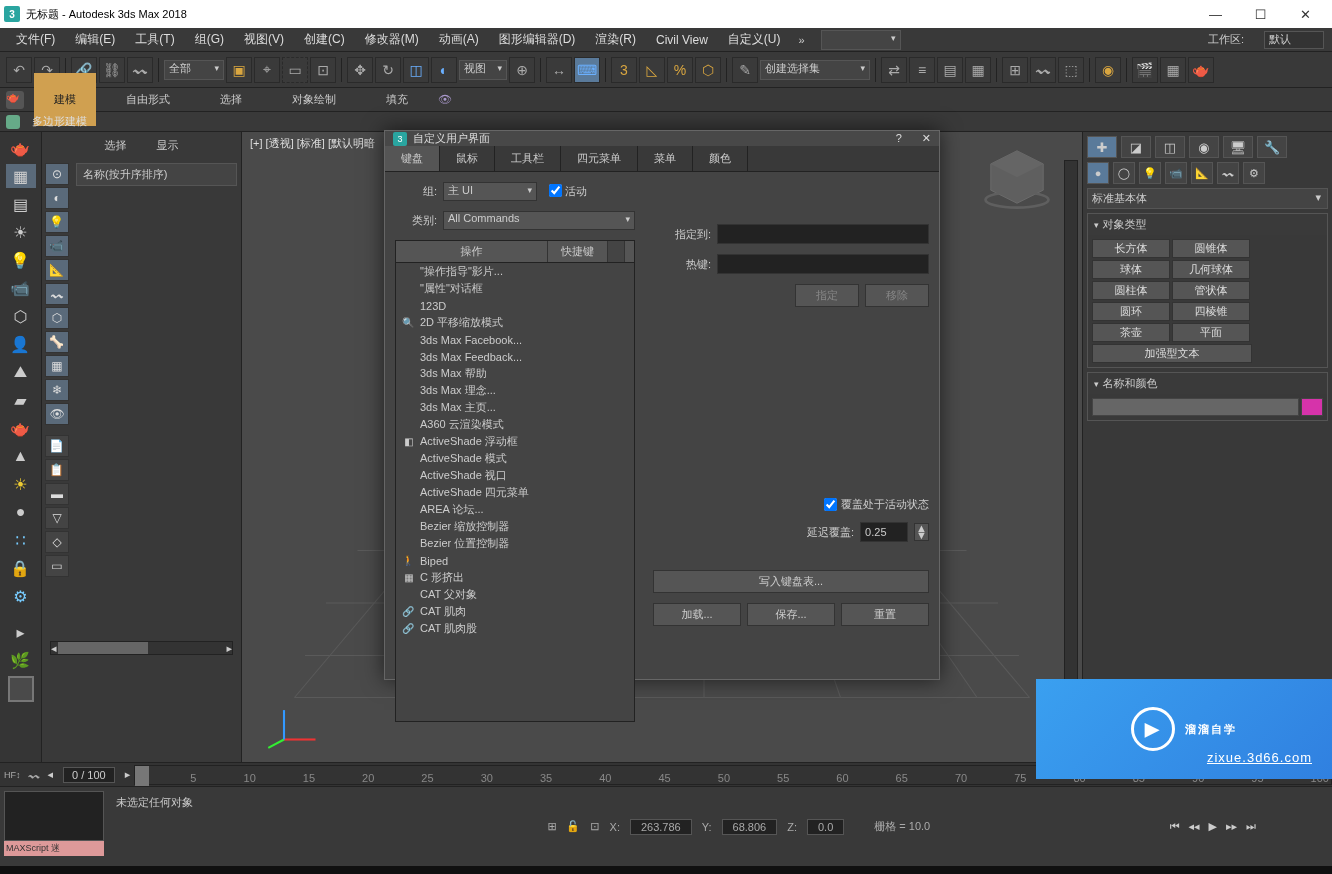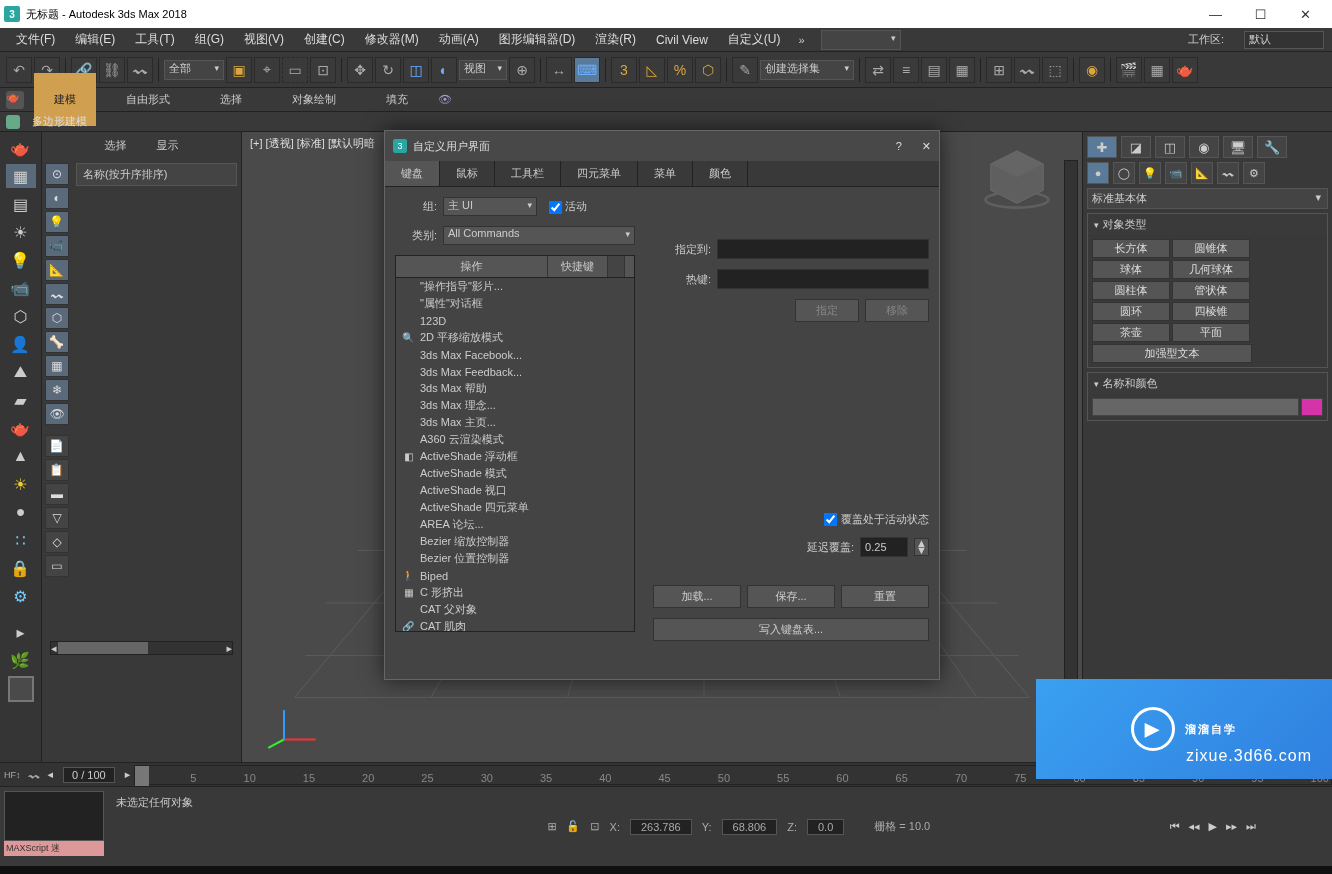--- a/index.html
+++ b/index.html
@@ -5,21 +5,21 @@
 * { margin:0; padding:0; box-sizing:border-box; font-family:"Microsoft YaHei",Arial,sans-serif; font-size:11px; }
 body { width:1332px; height:874px; background:#4a4a4a; color:#ccc; overflow:hidden; position:relative; }
 .titlebar { height:28px; background:#fff; color:#000; display:flex; align-items:center; padding:0 4px; position:relative; }
 .titlebar .app-icon { width:16px; height:16px; background:#2aa5a0; border-radius:2px; display:inline-flex; align-items:center; justify-content:center; color:#fff; font-weight:bold; font-size:10px; margin-right:6px; }
 .titlebar .title-text { flex:1; color:#000; }
 .titlebar .win-ctrls { display:flex; }
 .titlebar .win-btn { width:45px; height:28px; display:flex; align-items:center; justify-content:center; color:#333; font-size:13px; }
 .menubar { height:24px; background:#393939; display:flex; align-items:center; padding:0 8px; gap:4px; border-bottom:1px solid #222; }
 .menubar .menu-item { padding:2px 8px; color:#ddd; font-size:12px; }
 .menubar .ws-dd { margin-left:auto; display:flex; align-items:center; gap:20px; }
-.menubar .ws-sel { background:#333; border:1px solid #555; color:#ccc; height:18px; width:80px; padding:0 4px; }
+.menubar .ws-sel { background:#333; border:1px solid #555; color:#ccc; height:18px; width:60px; padding:0 4px; }
 .toolbar-row { height:36px; background:#393939; display:flex; align-items:center; padding:0 6px; gap:2px; border-bottom:1px solid #222; }
 .tbtn { width:26px; height:26px; background:#3a3a3a; border:1px solid #2a2a2a; display:flex; align-items:center; justify-content:center; color:#aaa; font-size:14px; }
 .tbtn.yellow { color:#d9a640; }
 .tbtn.blue { color:#6ab0ff; }
 .sep { width:1px; height:24px; background:#222; margin:0 3px; }
 .tb-dd { background:#444; border:1px solid #555; color:#ccc; height:20px; padding:0 18px 0 4px; position:relative; }
 .tb-dd::after{content:"▾"; position:absolute; right:4px; top:2px; font-size:9px;}
 .ribbon { height:24px; background:#393939; display:flex; align-items:center; gap:2px; padding:0 6px; border-bottom:1px solid #222; }
 .ribbon .rtab { padding:19px 20px; color:#ccc; background:#4a4a4a;margin-left:8px; }
 .ribbon .rtab.active { background:#d0a050; color:#222; }
@@ -82,31 +82,31 @@
 .dialog-tabs .dtab { padding:5px 16px; color:#ccc; border-right:1px solid #222; }
 .dialog-tabs .dtab.active { background:#555; }
 .dialog-body { flex:1; padding:10px; display:flex; gap:18px; }
 .db-left { width:240px; }
 .db-right { flex:1; }
 .frow { display:flex; align-items:center; gap:6px; margin-bottom:10px; }
 .flabel { width:42px; text-align:right; }
 .fsel { flex:1; background:#555; border:1px solid #333; color:#ccc; height:19px; padding:0 4px; position:relative; }
 .fsel::after{content:"▾"; position:absolute; right:4px; top:2px; font-size:9px;}
 .finput { background:#222; border:1px solid #333; height:20px; padding:0 4px; color:#ccc; }
-.action-table { border:1px solid #222; height:377px; overflow:hidden; display:flex; flex-direction:column; }
+.action-table { border:1px solid #222; height:482px; overflow:hidden; display:flex; flex-direction:column; }
 .at-head { display:flex; background:#555; border-bottom:1px solid #222; }
 .at-head div { padding:3px 8px; text-align:center; border-right:1px solid #333; }
 .at-head .c1 { width:152px; } .at-head .c2 { width:60px; } .at-head .c3 { width:14px; background:#444; }
 .at-body { flex:1; overflow-y:auto; background:#444; }
 .at-row { display:flex; align-items:center; height:17px; padding-left:6px; gap:4px; }
 .at-row .ico { width:14px; display:inline-flex; justify-content:center; font-size:10px; }
 .dbtn { background:#555; border:1px solid #333; padding:3px 20px; color:#ccc; }
 .dbtn.dis { color:#888; }
 .watermark { position:absolute; right:0; bottom:95px; width:296px; height:100px; background:linear-gradient(135deg,#3aa0f0,#3080e0); display:flex; align-items:center; justify-content:center; gap:10px; color:#fff; font-size:28px; font-weight:bold; z-index:200; letter-spacing:2px;}
-.watermark .wm-sub { position:absolute; bottom:14px; right:20px; font-size:16px; letter-spacing:1px; font-weight:normal;}
+.watermark .wm-sub { position:absolute; bottom:14px; right:20px; font-size:13px; letter-spacing:1px; font-weight:normal;text-decoration:underline;}
 .watermark .wm-play { width:44px; height:44px; border:3px solid #fff; border-radius:50%; display:flex; align-items:center; justify-content:center; font-size:18px; }
 .scroll-h { position:absolute; bottom:4px; left:8px; right:8px; height:14px; background:#333; border:1px solid #222; display:flex; align-items:center; }
 .scroll-h .thumb { width:50%; height:12px; background:#666; margin-left:1px;}
 .scroll-v { position:absolute; right:4px; top:28px; bottom:24px; width:14px; background:#333; border:1px solid #222; }
 </style>
 </head>
 <body>
 
 <div class="titlebar">
   <span class="app-icon">3</span>
@@ -162,21 +162,21 @@
   <div class="sep"></div>
   <div class="tbtn">↔</div>
   <div class="tbtn blue" style="background:#5a7a9a">⌨</div>
   <div class="sep"></div>
   <div class="tbtn yellow">3</div>
   <div class="tbtn yellow">◺</div>
   <div class="tbtn yellow">%</div>
   <div class="tbtn yellow">⬡</div>
   <div class="sep"></div>
   <div class="tbtn">✎</div>
-  <div class="tb-dd" style="width:94px">创建选择集</div>
+  <div class="tb-dd" style="width:110px">创建选择集</div>
   <div class="sep"></div>
   <div class="tbtn">⇄</div>
   <div class="tbtn">≡</div>
   <div class="tbtn">▤</div>
   <div class="tbtn">▦</div>
   <div class="sep"></div>
   <div class="tbtn">⊞</div>
   <div class="tbtn">〰</div>
   <div class="tbtn">⬚</div>
   <div class="sep"></div>
@@ -429,21 +429,21 @@
     <div class="dtab">工具栏</div>
     <div class="dtab">四元菜单</div>
     <div class="dtab">菜单</div>
     <div class="dtab">颜色</div>
   </div>
   <div class="dialog-body">
     <div class="db-left">
       <div class="frow">
         <span class="flabel">组:</span>
         <div class="fsel" style="width:94px;flex:none">主 UI</div>
-        <label style="display:flex;align-items:flex-end;gap:3px;margin-left:6px">
+        <label style="display:flex;align-items:flex-start;gap:3px;margin-left:6px">
             <input type="checkbox" checked="" style="">
             <span>活动</span>
           </label>
       </div>
       <div class="frow">
         <span class="flabel">类别:</span>
         <div class="fsel">All Commands</div>
       </div>
       <div class="action-table">
         <div class="at-head">
@@ -566,28 +566,28 @@
       </div>
       <div class="frow" style="justify-content:flex-end">
         <span>延迟覆盖:</span>
         <input class="finput" style="width: 48px;" value="0.25">
           <span style="display:flex;flex-direction:column;font-size:6px;line-height:7px;background:#555;border:1px solid #333;padding:1px">
             <span>▲</span>
             <span>▼</span>
           </span>
       </div>
       <div style="height:18px"></div>
+      <div class="frow">
+          <button class="dbtn" style="flex:1">写入键盘表...</button>
+        </div>
       <div class="frow" style="gap:6px">
         <button class="dbtn" style="flex:1;padding:3px 4px">加载...</button>
         <button class="dbtn" style="flex:1;padding:3px 4px">保存...</button>
         <button class="dbtn" style="flex:1;padding:3px 4px">重置</button>
       </div>
-      <div class="frow">
-          <button class="dbtn" style="flex:1">写入键盘表...</button>
-        </div>
     </div>
   </div>
 </div>
 
 <div class="watermark">
   <div class="wm-play">▶</div>
   <span>溜溜自学</span>
   <div class="wm-sub">zixue.3d66.com</div>
 </div>
 

